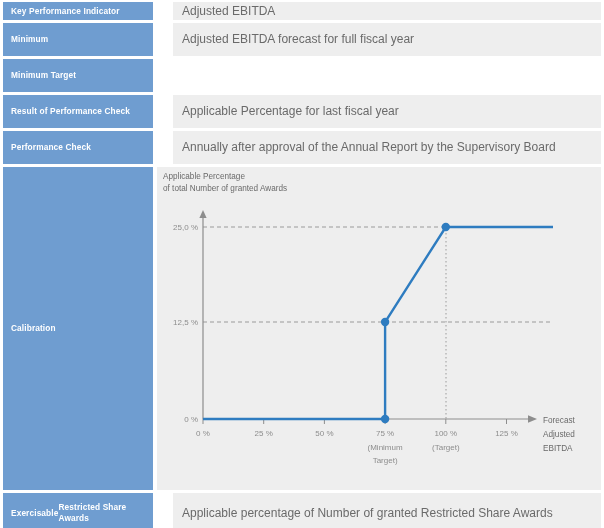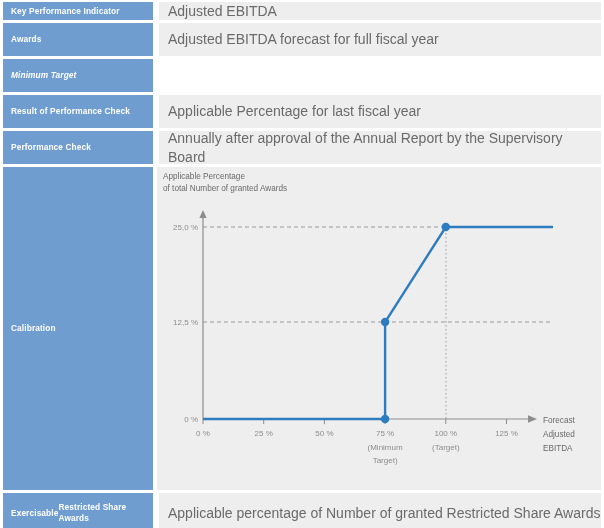--- a/index.html
+++ b/index.html
@@ -56,32 +56,32 @@
     align-items: center;
     padding-left: 8px;
     box-sizing: border-box;
     line-height: 1.32;
   }
 
   .value-cell {
     flex: 1 1 auto;
     background: #eeeeee;
     color: #6a6a6a;
-    font-size: 14px;
+    font-size: 12px;
     display: flex;
     align-items: center;
     padding-left: 9px;
     box-sizing: border-box;
-    margin-left: 6px;
+    margin-left: 20px;
     line-height: 1.35;
   }
 
   .row-kpi   { height: 18px; }
   .row-target{ height: 33px; }
-  .row-min   { height: 33px; font-style: italic; }
+  .row-min   { height: 33px; }
   .row-check { height: 33px; }
   .row-result{ height: 33px; }
   .row-calib { height: 323px; }
   .row-exer  { height: 40px; }
 
   .row-calib .label-cell { align-items: center; }
   .row-exer  .label-cell { align-items: center; }
 
   
   .chart-cell {
@@ -132,21 +132,21 @@
 <div id="sheet">
 
   <div class="kpi-table">
 
     <div class="row row-kpi">
       <div class="label-cell">Key Performance Indicator</div>
       <div class="value-cell">Adjusted EBITDA</div>
     </div>
 
     <div class="row row-target">
-      <div class="label-cell">Awards</div>
+      <div class="label-cell">Minimum</div>
       <div class="value-cell">Adjusted EBITDA forecast for full fiscal year</div>
     </div>
 
     <div class="row row-min">
       <div class="label-cell">Minimum Target</div>
     </div>
 
     <div class="row row-result">
       <div class="label-cell">Result of Performance Check</div>
       <div class="value-cell">Applicable Percentage for last fiscal year</div>

